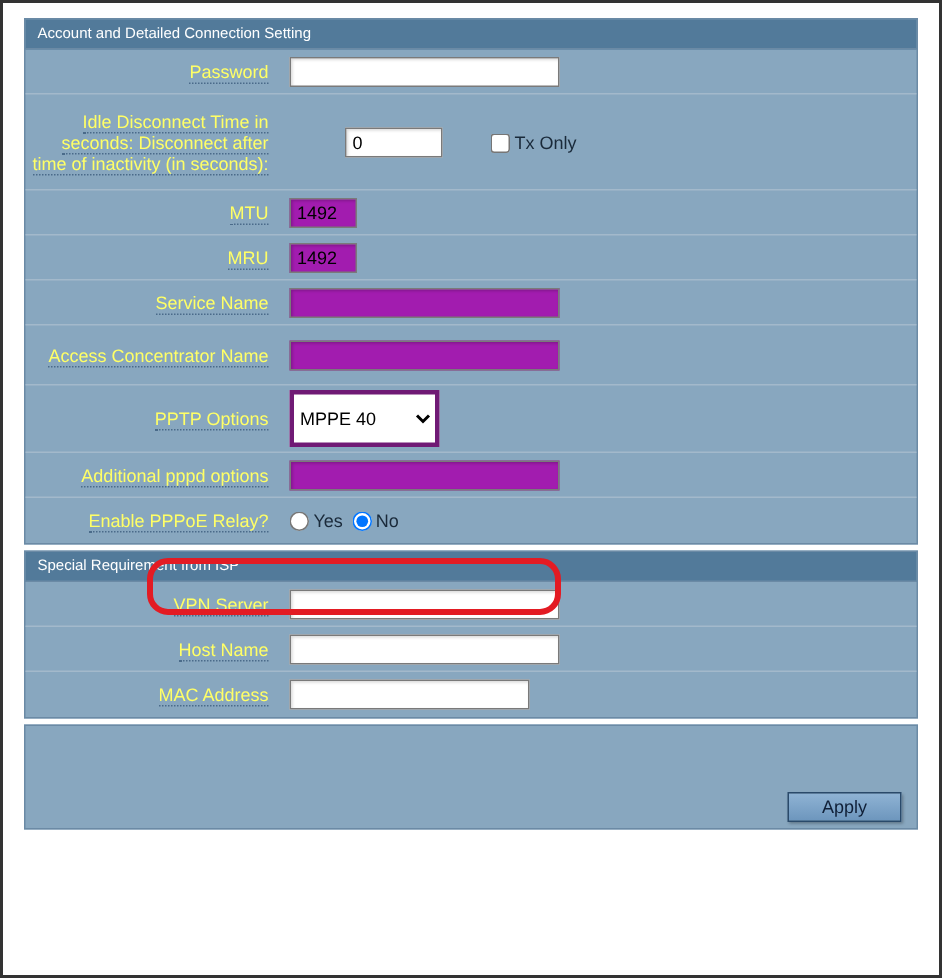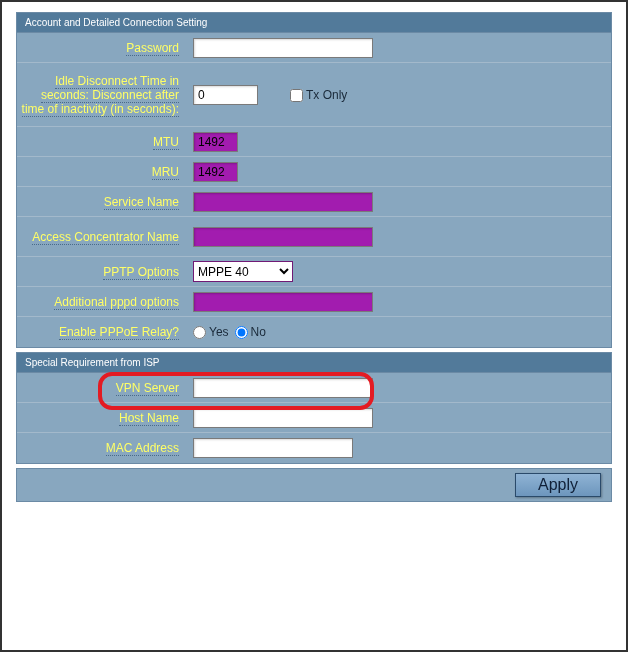--- a/index.html
+++ b/index.html
@@ -73,24 +73,24 @@
   .w45 { width: 45px; }
   .w160 { width: 160px; }
   .checkbox-wrap, .radio-wrap {
     display: inline-flex;
     align-items: flex-end;
     gap: 3px;
     color: #1a2a3a;
     font-size: 12px;
   }
   select {
-    height: 21px;
+    height: 38px;
     font-size: 12px;
     background: #fff;
-    border: 1px solid #701a75;
+    border: 3px solid #701a75;
   }
   .highlight-ring {
     position: absolute;
     border: 4px solid #e31b23;
     border-radius: 14px;
     pointer-events: none;
     left: 96px;
     top: 370px;
     width: 276px;
     height: 38px;
@@ -100,43 +100,44 @@
     background: #88a7bf;
     padding: 4px 10px;
     text-align: right;
     margin-top: 4px;
   }
   .apply-btn {
     background: linear-gradient(#8fb3d4, #6d96bd);
     border: 1px solid #2a4a6a;
     color: #102038;
     padding: 2px 22px;
-    font-size: 16px;
+    font-size: 12px;
     cursor: pointer;
     box-shadow: 1px 1px 2px rgba(0,0,0,0.3);
+    margin-top: 40px;
   }
   input[type="checkbox"], input[type="radio"] { margin: 0; }
 </style>
 </head>
 <body>
 
 <div class="outer">
 
   <div class="panel">
     <div class="panel-header">Account and Detailed Connection Setting</div>
 
 
     <div class="row">
       <div class="label-cell"><span>Password</span></div>
       <div class="value-cell">
         <input type="password" class="w180" value="" style="">
       </div>
     </div>
 
-    <div class="row" style="min-height:64px;">
+    <div class="row" style="min-height:64px;gap:37px;">
       <div class="label-cell"><span>Idle Disconnect Time in seconds: Disconnect after time of inactivity (in seconds):</span></div>
       <div class="value-cell">
         <input type="text" class="w65" value="0" style="">
         <span style="width:20px;"></span>
         <label class="checkbox-wrap">
           <input type="checkbox" style="">
           <span>Tx Only</span>
         </label>
       </div>
     </div>

